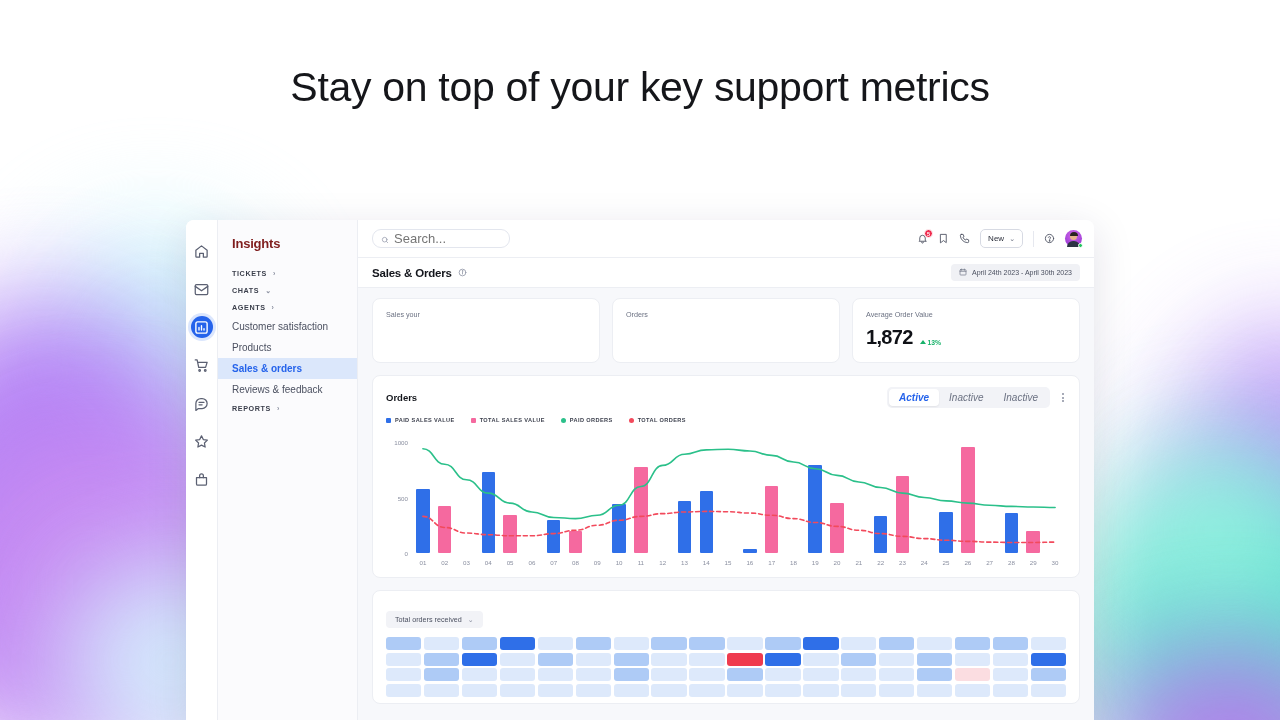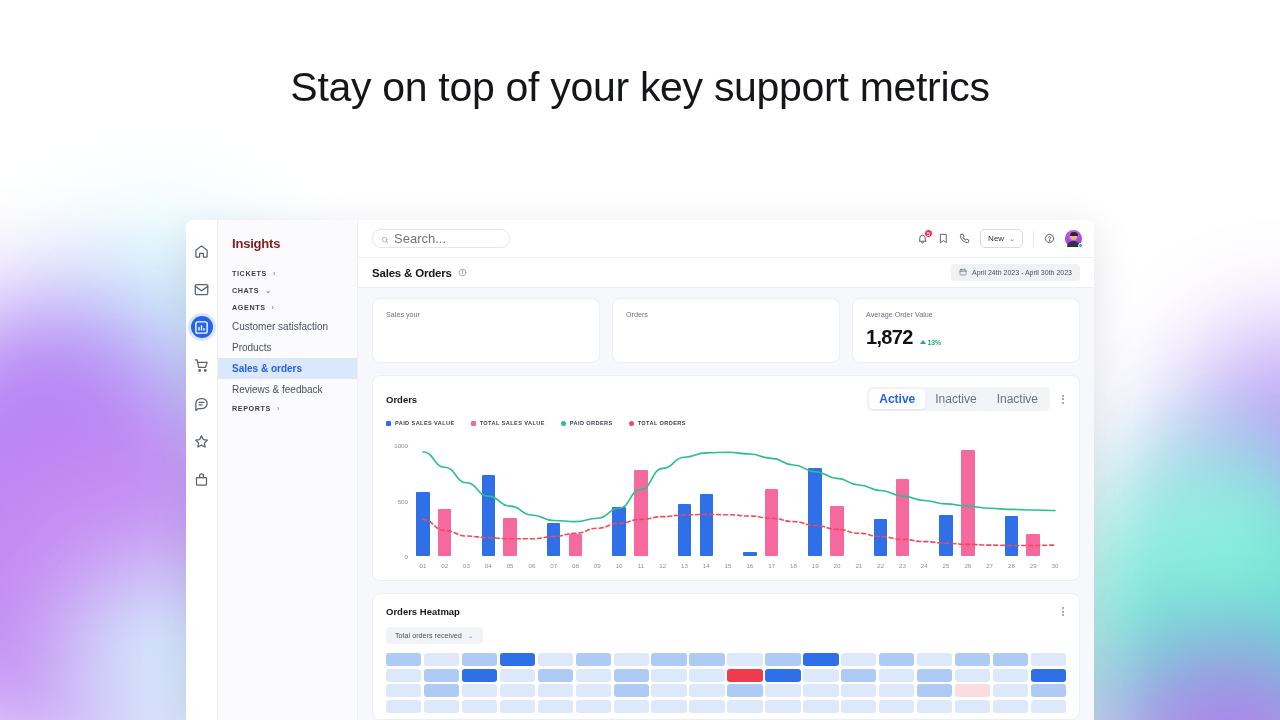--- a/index.html
+++ b/index.html
@@ -191,21 +191,21 @@
     background: #fff; border: 1px solid #eceef3; border-radius: 8px;
     margin-top: 12px; padding: 11px 13px 6px 13px;
   }
   .card-head { display: flex; align-items: center; }
   .card-title { font-size: 9.5px; font-weight: 700; color: #14161c; }
   .seg {
     margin-left: auto; background: #f2f3f7; border-radius: 5px; padding: 2px;
     display: flex; gap: 0;
   }
   .seg-item {
-    font-size: 12px; color: #6b7182; padding: 3px 10px; border-radius: 4px;
+    font-size: 10px; color: #6b7182; padding: 3px 10px; border-radius: 4px; font-style: italic;
   }
   .seg-item.active { background: #fff; color: #2563eb; font-weight: 700; box-shadow: 0 1px 2px rgba(0,0,0,.07); }
   .kebab { margin-left: 10px; display: flex; flex-direction: column; gap: 1.5px; padding: 2px; }
   .kebab i { width: 2px; height: 2px; border-radius: 50%; background: #8a8fa0; display: block; }
 
   .legend { display: flex; gap: 16px; margin-top: 9px; }
   .legend-item { display: flex; align-items: center; gap: 4px; font-size: 5.6px; font-weight: 700; color: #3b3f4c; letter-spacing: .4px; }
   .legend-swatch { width: 5px; height: 5px; border-radius: 1px; }
   .legend-swatch.round { border-radius: 50%; }
 
@@ -560,28 +560,20 @@
               <div class="x-tick">26</div>
               <div class="x-tick">27</div>
               <div class="x-tick">28</div>
               <div class="x-tick">29</div>
               <div class="x-tick">30</div>
             </div>
         </div>
       </div>
 
       <div class="card">
-        <div class="card-head">
-          <span class="card-title">Orders Heatmap</span>
-          <div class="kebab" style="margin-left:auto">
-              <i></i>
-              <i></i>
-              <i></i>
-            </div>
-        </div>
         <div class="dropdown">
           <span>Total orders received</span>
           <span class="chev">⌄</span>
         </div>
         <div class="heatmap" id="heatmap">
             <div class="hm-row">
               <div class="hm-cell" style="background: rgb(174, 203, 246);"></div>
               <div class="hm-cell" style="background: rgb(221, 233, 251);"></div>
               <div class="hm-cell" style="background: rgb(174, 203, 246);"></div>
               <div class="hm-cell" style="background: rgb(47, 111, 232);"></div>

